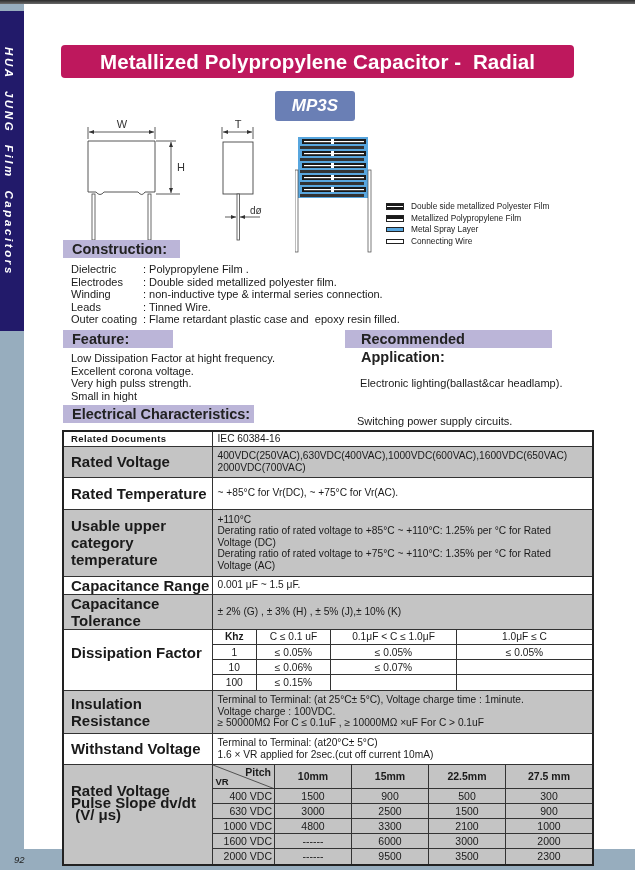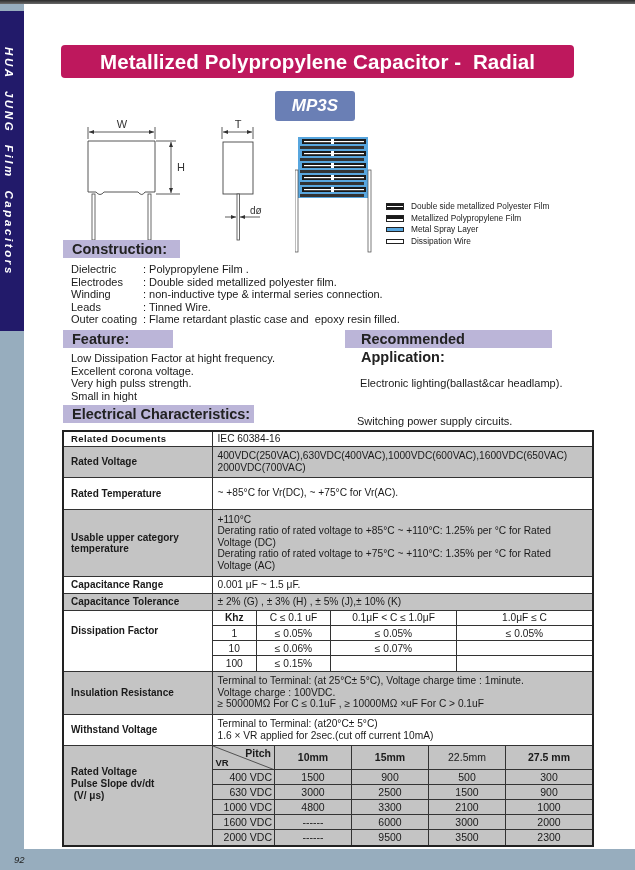--- a/index.html
+++ b/index.html
@@ -51,21 +51,21 @@
   .constr-label { width: 72px; }
   .legend { position: absolute; left: 386px; top: 201px; font-size: 8.3px; line-height: 11.5px; }
   .legend-row { display: flex; align-items: center; height: 11.5px; }
   .legend-sw { width: 18px; height: 7px; margin-right: 7px; border: 1px solid #222; }
   table.spec {
     position: absolute; left: 62px; top: 430px; width: 532px;
     border-collapse: collapse; font-size: 10.2px;
     border: 2px solid #222;
   }
   table.spec td { border: 1px solid #333; vertical-align: middle; }
-  table.spec td.lab { width: 149px; font-weight: bold; padding-left: 7px; font-size: 10px; }
+  table.spec td.lab { width: 149px; font-weight: bold; padding-left: 7px; font-size: 15px; }
   table.spec td.val { padding: 1px 5px; line-height: 11.5px; }
   tr.grey td { background: #c4c4c4; }
   tr.white td { background: #ffffff; }
   table.inner { width: 100%; border-collapse: collapse; font-size: 10.2px; }
   table.inner td { border: 1px solid #333; text-align: center; height: 15px; padding: 0 2px; }
   table.inner tr:first-child td { border-top: none; }
   table.inner tr:last-child td { border-bottom: none; }
   table.inner td:first-child { border-left: none; }
   table.inner td:last-child { border-right: none; }
   .pagenum { position: absolute; left: 14px; top: 854px; font-size: 9.5px; font-style: italic; color: #222; }
@@ -153,21 +153,21 @@
   <div class="legend-row">
     <span class="legend-sw" style="background:linear-gradient(#1a1a1a 0 55%,#fff 55%)"></span>
     <span>Metallized Polypropylene Film</span>
   </div>
   <div class="legend-row">
     <span class="legend-sw" style="background:#58a6de;height:5px"></span>
     <span>Metal Spray Layer</span>
   </div>
   <div class="legend-row">
     <span class="legend-sw" style="background:#fff;height:5px"></span>
-    <span>Dissipation Wire</span>
+    <span>Connecting Wire</span>
   </div>
 </div>
 
 <div class="section-head" style="left:63px;top:240px;width:117px;">Construction:</div>
 <div class="text-block" style="left:71px;top:263px;">
   <div class="constr-row"><span class="constr-label">Dielectric</span><span>: Polypropylene Film .</span></div>
   <div class="constr-row"><span class="constr-label">Electrodes</span><span>: Double sided metallized polyester film.</span></div>
   <div class="constr-row"><span class="constr-label">Winding</span><span>: non-inductive type &amp; intermal series connection.</span></div>
   <div class="constr-row"><span class="constr-label">Leads</span><span>: Tinned Wire.</span></div>
   <div class="constr-row"><span class="constr-label">Outer coating</span><span>: Flame retardant plastic case and  epoxy resin filled.</span></div>
@@ -289,21 +289,21 @@
               <tr style="height:24px">
           <td style="width:62px;position:relative;padding:0">
             <svg style="position:absolute;left:0;top:0" width="62" height="24">
                     <line x1="0" y1="0" x2="62" y2="24" stroke="#333" stroke-width="0.8"></line>
                   </svg>
             <span style="position:absolute;right:3px;top:1px;font-weight:bold">Pitch</span>
             <span style="position:absolute;left:3px;bottom:1px;font-weight:bold;font-size:9.5px">VR</span>
           </td>
           <td style="width:77px;font-weight:bold">10mm</td>
           <td style="width:77px;font-weight:bold">15mm</td>
-          <td style="width:77px;font-weight:normal">22.5mm</td>
+          <td style="width:77px;font-weight:bold">22.5mm</td>
           <td style="font-weight:bold">27.5 mm</td>
         </tr>
         <tr>
           <td style="text-align:right">400 VDC</td>
           <td>1500</td>
           <td>900</td>
           <td>500</td>
           <td>300</td>
         </tr>
         <tr>

